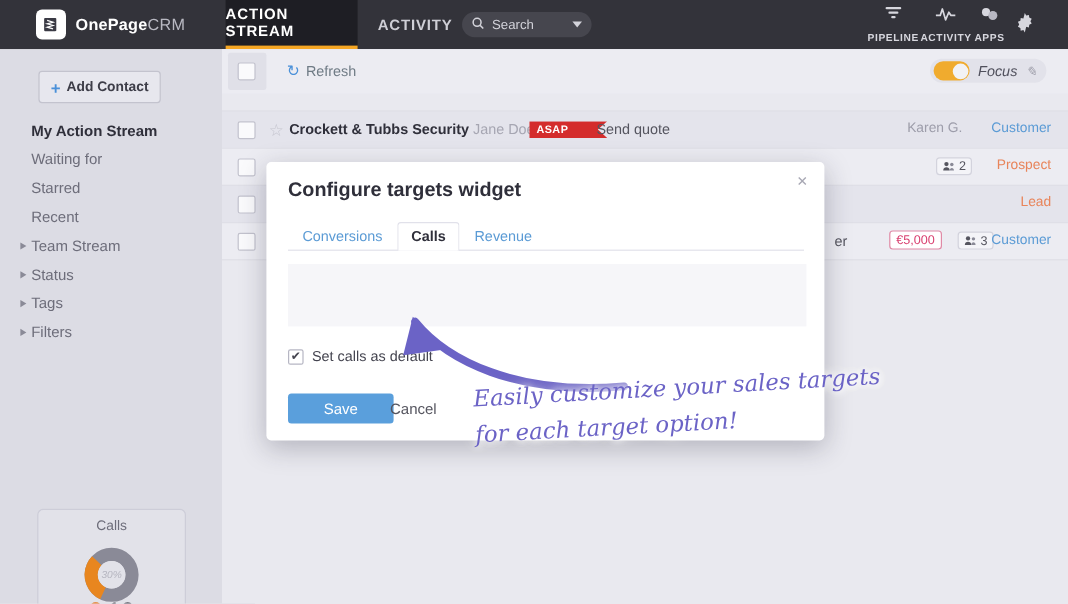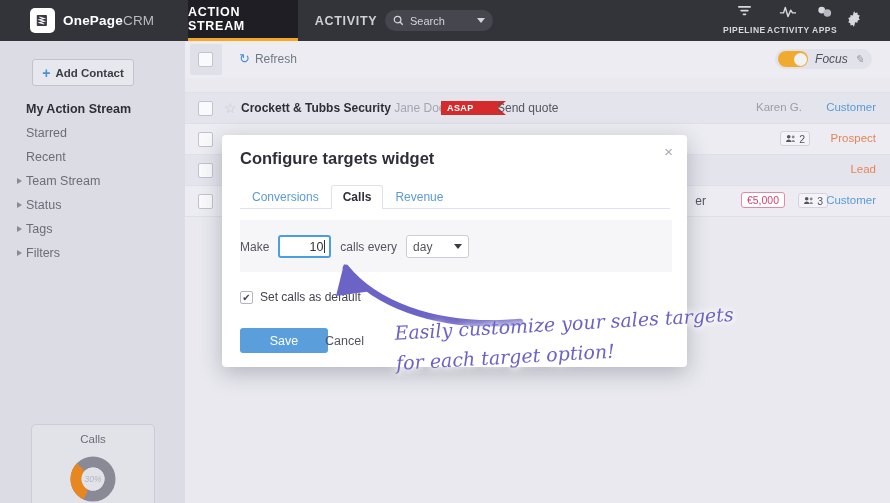--- a/index.html
+++ b/index.html
@@ -199,20 +199,23 @@
     <div class="add-contact">
       <span class="plus">+</span>
       <span>Add Contact</span>
     </div>
 
     <div class="nav-list">
       <div class="nav-item bold">
           <span>My Action Stream</span>
         </div>
       <div class="nav-item">
+          <span>Waiting for</span>
+        </div>
+      <div class="nav-item">
           <span>Starred</span>
         </div>
       <div class="nav-item">
           <span>Recent</span>
         </div>
       <div class="nav-item">
           <span class="arw"></span>
           <span>Team Stream</span>
         </div>
       <div class="nav-item">
@@ -317,32 +320,20 @@
     <div class="modal-title">Configure targets widget</div>
     <div class="modal-close">×</div>
 
     <div class="tabs">
       <div class="mtab"><span>Conversions</span></div>
       <div class="mtab active"><span>Calls</span></div>
       <div class="mtab"><span>Revenue</span></div>
     </div>
 
     <div class="form-panel"></div>
-    <div class="form-row">
-      <span class="fl">Make</span>
-      <div class="num-input">
-        <span>10</span>
-          <span class="caret"></span>
-      </div>
-      <span class="fl">calls every</span>
-      <div class="sel">
-        <span>day</span>
-        <span class="tri"></span>
-      </div>
-    </div>
 
     <div class="chk-row">
       <div class="chk">
           <span>✔</span>
         </div>
       <span class="chk-lbl">Set calls as default</span>
     </div>
 
     <div class="btn-save">
         <span>Save</span>

